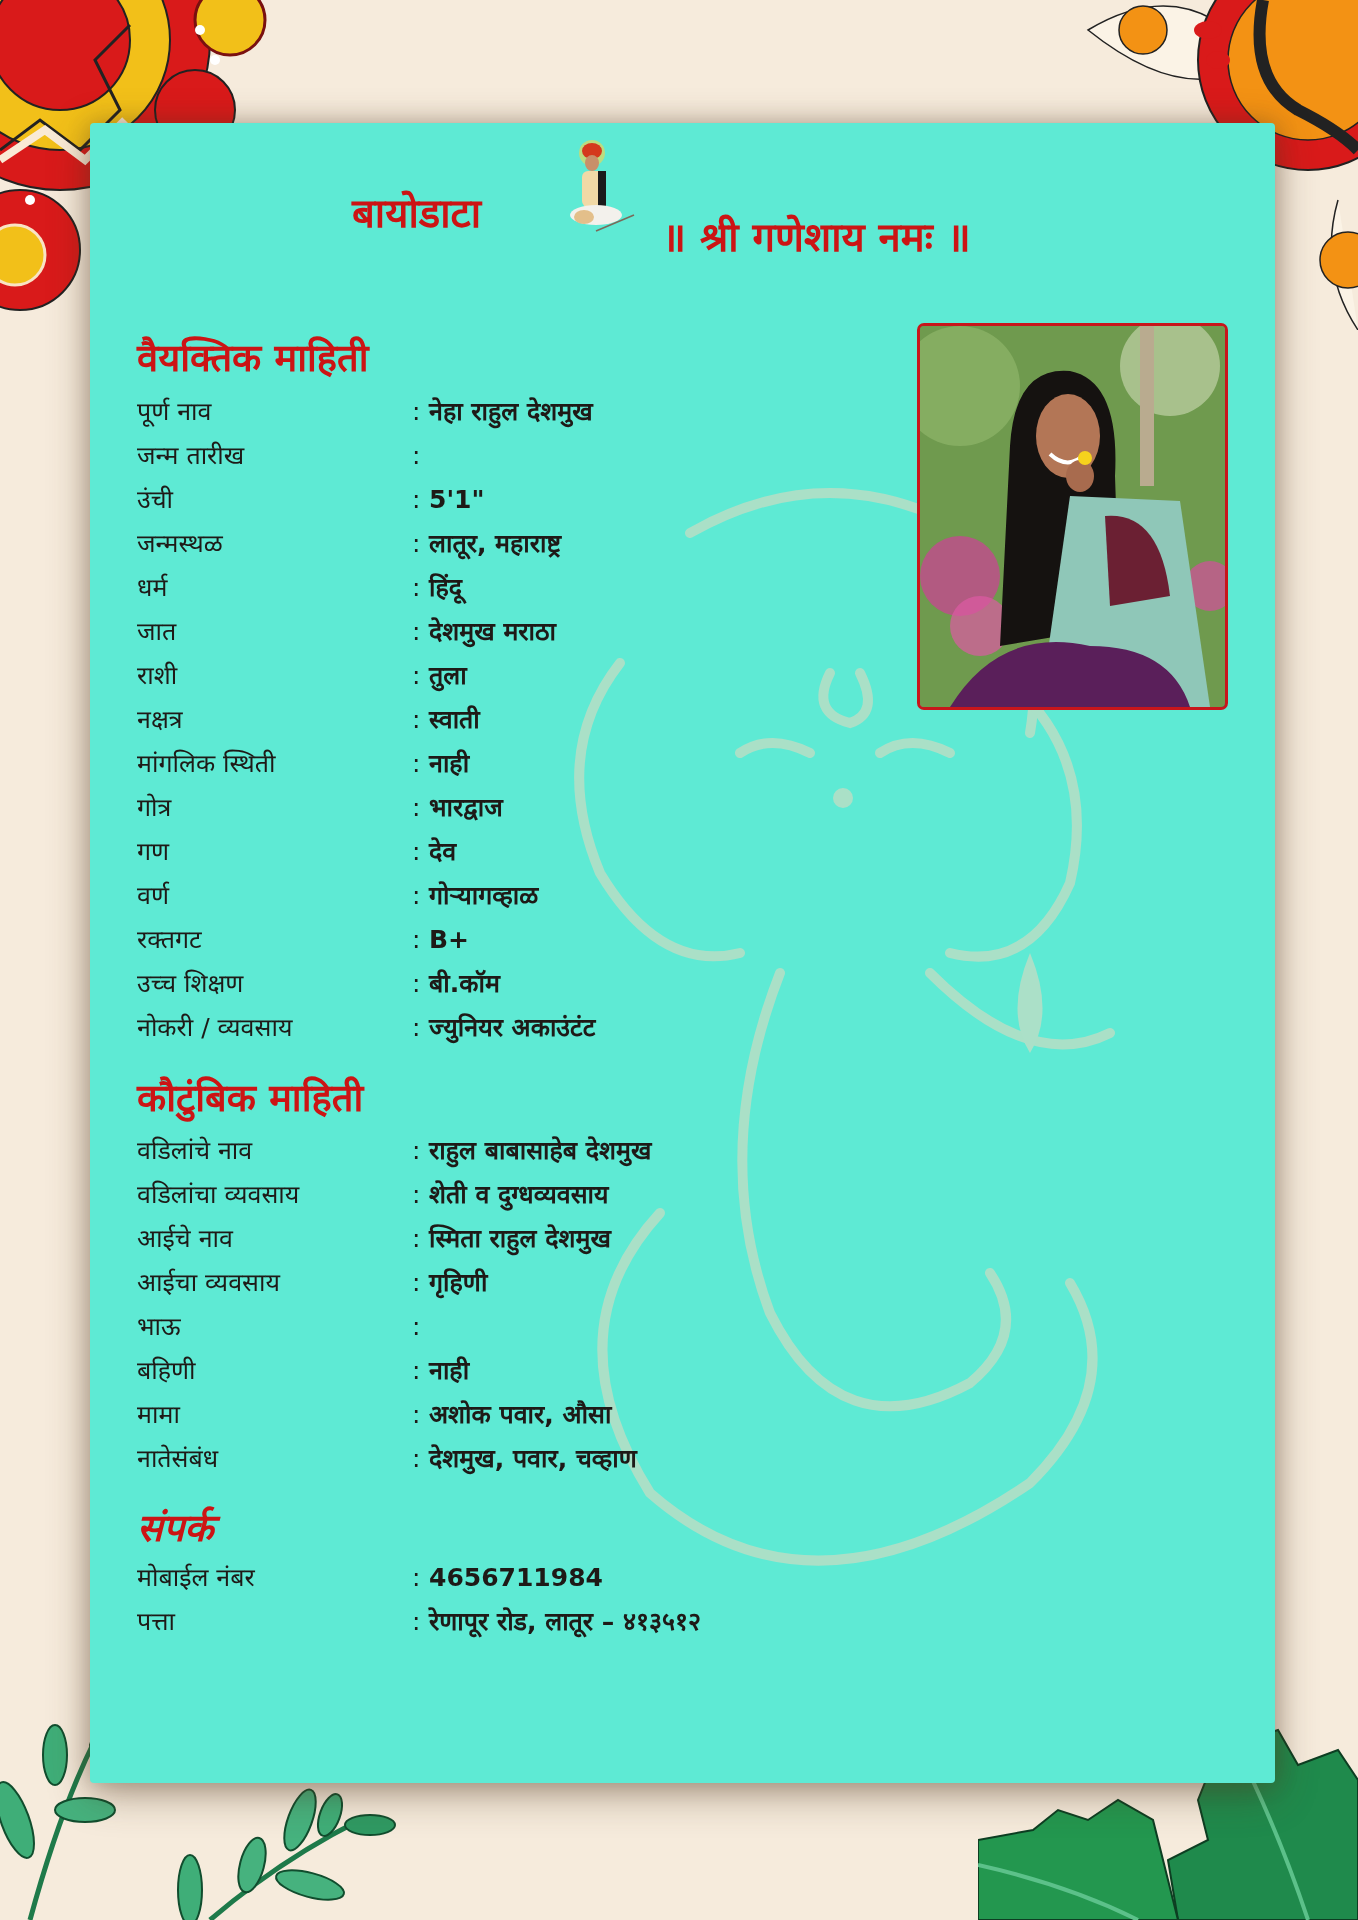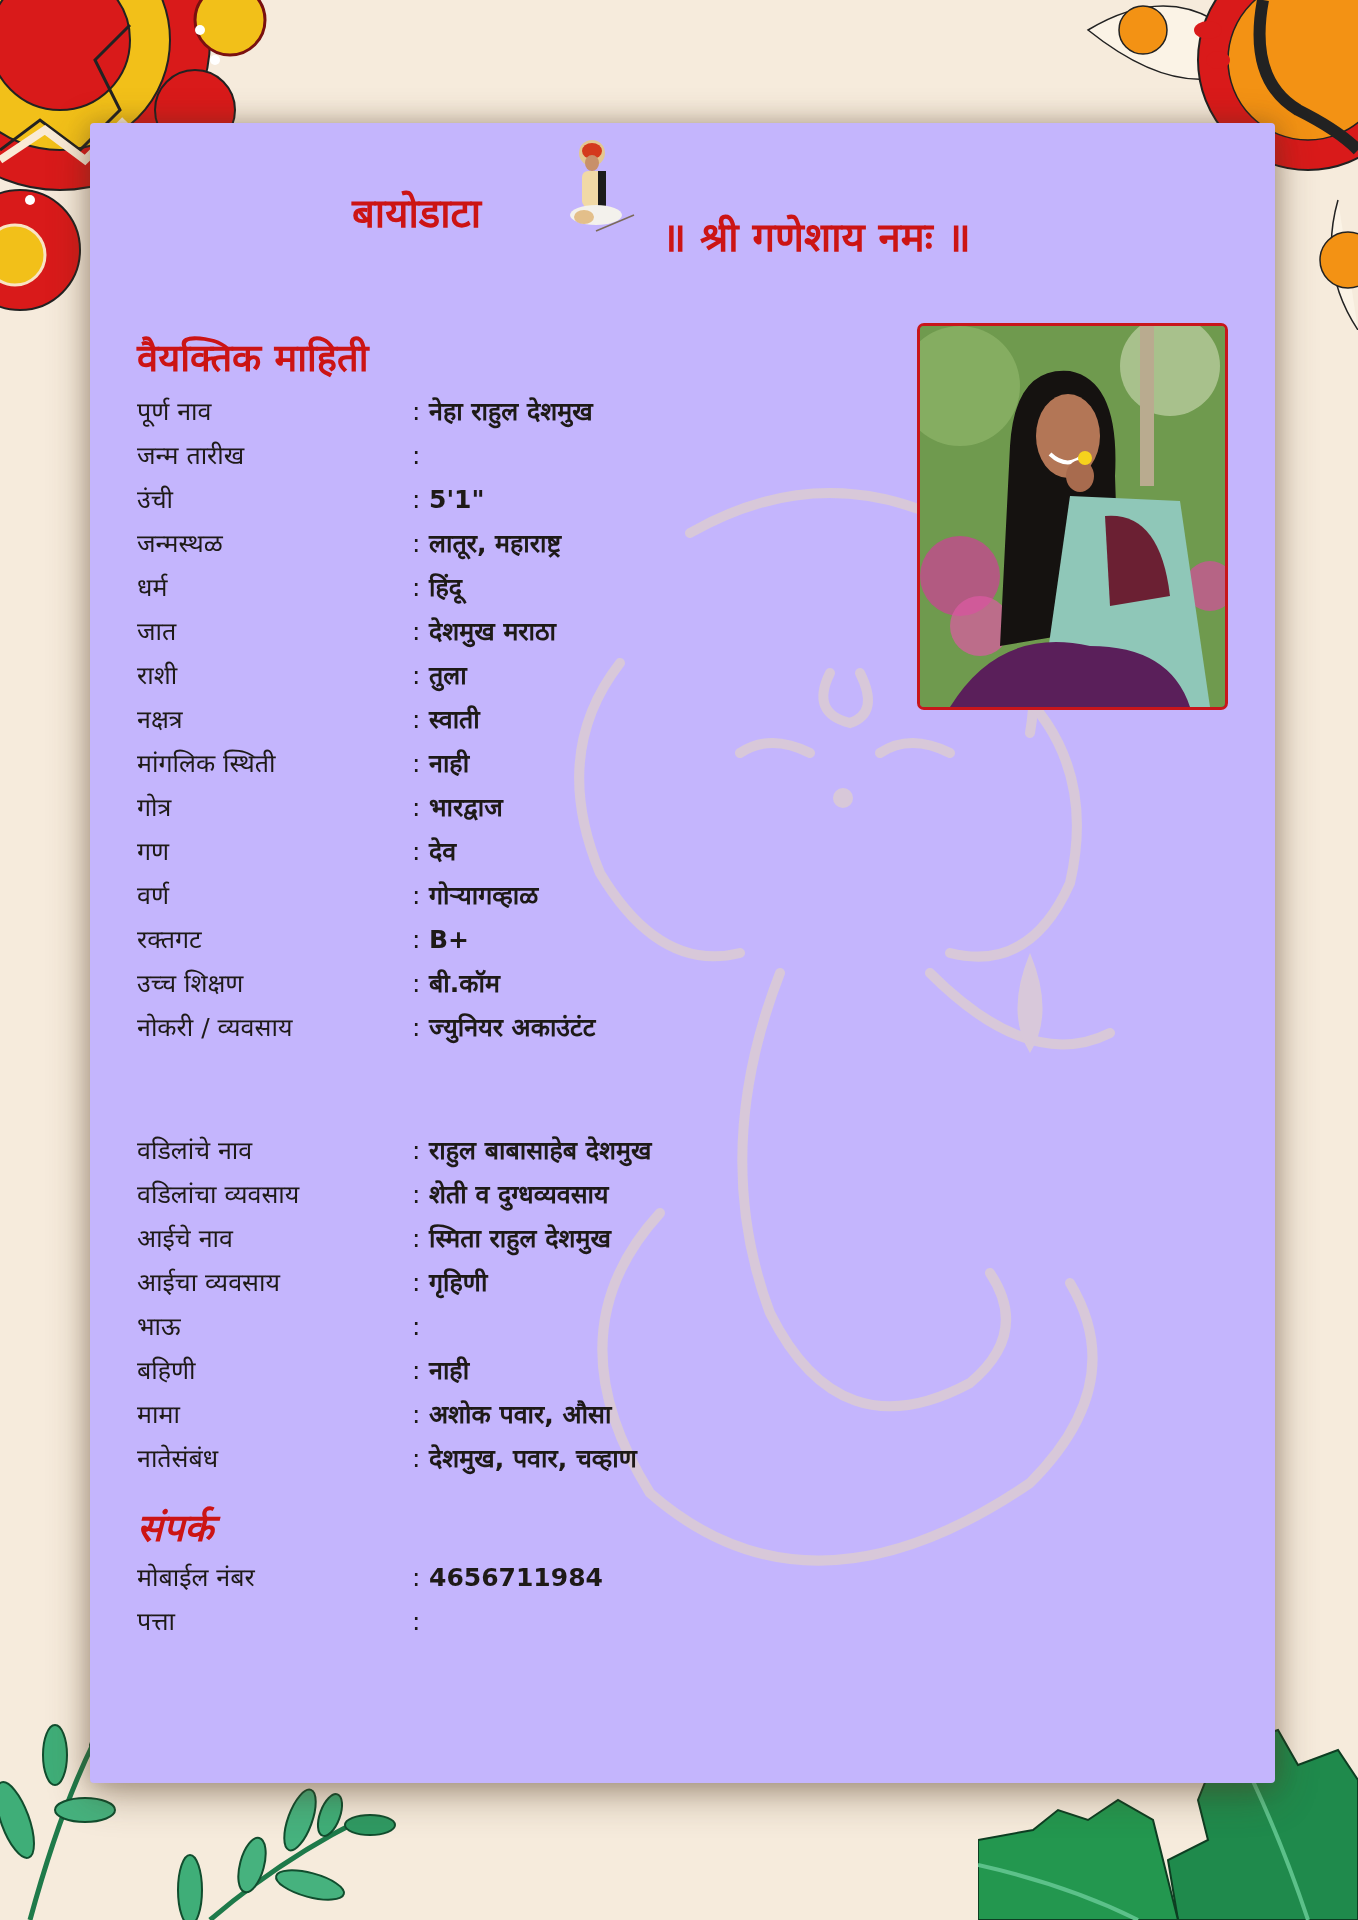--- a/index.html
+++ b/index.html
@@ -4,21 +4,21 @@
 <style>
   html, body { margin:0; padding:0; }
   body {
     width:1358px; height:1920px; position:relative; overflow:hidden;
     background:#f6ebdc;
     font-family:"DejaVu Sans", "Liberation Sans", sans-serif;
   }
   .bg-deco { position:absolute; }
   .card {
     position:absolute; left:90px; top:123px; width:1185px; height:1660px;
-    background:#c4b5fd;
+    background:#5eead4;
     border-radius:4px;
     box-shadow: 0 10px 40px rgba(80,55,30,0.45), 0 0 22px rgba(80,55,30,0.25);
     overflow:hidden;
   }
   .watermark { position:absolute; left:420px; top:330px; width:640px; height:1150px; opacity:0.55; }
   .title-row { position:absolute; top:0; left:0; width:100%; height:260px; }
   .title-left {
     position:absolute; left:262px; top:60px;
     font-size:40px; font-weight:bold; color:#cc1414; line-height:60px;
   }
@@ -217,20 +217,21 @@
         <span class="colon">:</span>
         <span class="val">बी.कॉम</span>
       </div>
     <div class="row" style="top:883px">
         <span class="lbl">नोकरी / व्यवसाय</span>
         <span class="colon">:</span>
         <span class="val">ज्युनियर अकाउंटंट</span>
       </div>
   </div>
 
+  <div class="section-title" style="top:950px;">कौटुंबिक माहिती</div>
   <div>
     <div class="row" style="top:1006px">
         <span class="lbl">वडिलांचे नाव</span>
         <span class="colon">:</span>
         <span class="val">राहुल बाबासाहेब देशमुख</span>
       </div>
     <div class="row" style="top:1050px">
         <span class="lbl">वडिलांचा व्यवसाय</span>
         <span class="colon">:</span>
         <span class="val">शेती व दुग्धव्यवसाय</span>
@@ -269,15 +270,16 @@
   <div class="section-title" style="top:1380px;font-style:italic;">संपर्क</div>
   <div>
     <div class="row" style="top:1433px">
         <span class="lbl">मोबाईल नंबर</span>
         <span class="colon">:</span>
         <span class="val">4656711984</span>
       </div>
     <div class="row" style="top:1477px">
         <span class="lbl">पत्ता</span>
         <span class="colon">:</span>
+        <span class="val">रेणापूर रोड, लातूर – ४१३५१२</span>
       </div>
   </div>
 </div>
 
 </body></html>

